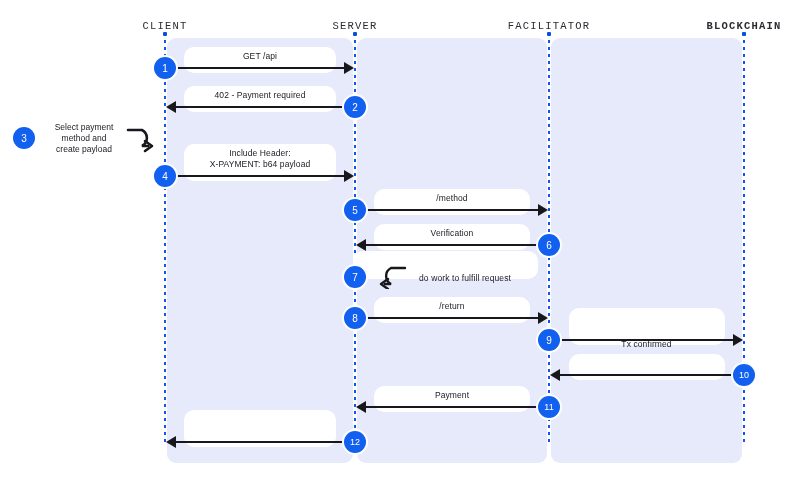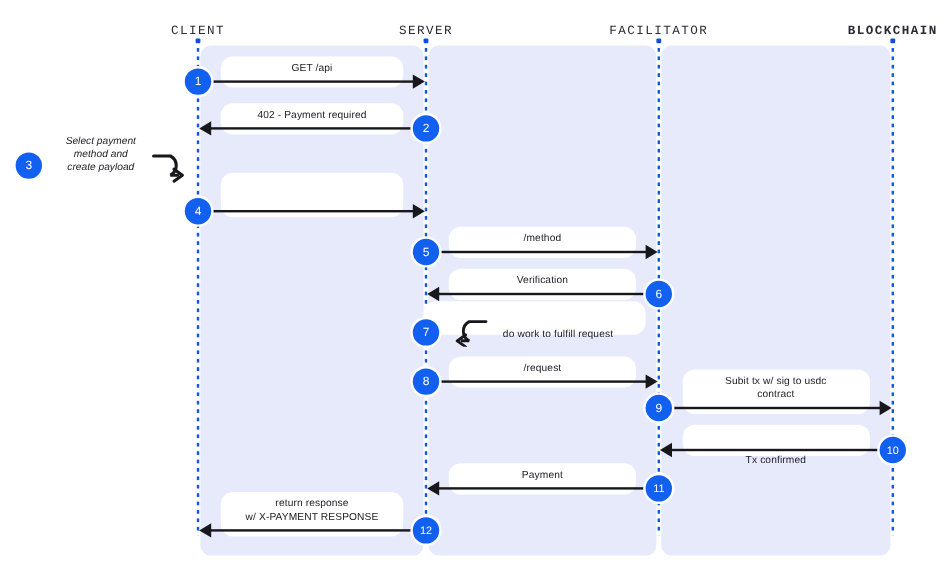--- a/index.html
+++ b/index.html
@@ -132,20 +132,22 @@
     <div class="msg-label" style="left: 260px; top: 50.5px;">GET /api</div>
     <div class="badge" style="left: 165px; top: 68px;">1</div>
     <div class="pill" style="left: 184px; top: 86px; width: 152px; height: 26px;"></div>
     <div class="msg-line" style="left: 175px; top: 106px; width: 170px;"></div>
     <div class="arrowhead left" style="top: 101px; left: 166px;"></div>
     <div class="msg-label" style="left: 260px; top: 89.5px;">402 - Payment required</div>
     <div class="badge" style="left: 355px; top: 107px;">2</div>
     <div class="pill" style="left: 184px; top: 144px; width: 152px; height: 37px;"></div>
     <div class="msg-line" style="left: 175px; top: 175px; width: 170px;"></div>
     <div class="arrowhead right" style="top: 170px; left: 344px;"></div>
+    <div class="msg-label" style="left: 260px; top: 148px;">Include Header:
+X-PAYMENT: b64 payload</div>
     <div class="badge" style="left: 165px; top: 176px;">4</div>
     <div class="pill" style="left: 374.4px; top: 189px; width: 155.2px; height: 26px;"></div>
     <div class="msg-line" style="left: 365px; top: 209px; width: 174px;"></div>
     <div class="arrowhead right" style="top: 204px; left: 538px;"></div>
     <div class="msg-label" style="left: 452px; top: 192.5px;">/method</div>
     <div class="badge" style="left: 355px; top: 210px;">5</div>
     <div class="pill" style="left: 374.4px; top: 224px; width: 155.2px; height: 26px;"></div>
     <div class="msg-line" style="left: 365px; top: 244px; width: 174px;"></div>
     <div class="arrowhead left" style="top: 239px; left: 356px;"></div>
     <div class="msg-label" style="left: 452px; top: 227.5px; text-align: right;">Verification</div>
@@ -153,45 +155,41 @@
     <div class="pill" style="left: 352.5px; top: 251px; width: 185px; height: 28px;"></div>
     <svg class="loop" width="34" height="26" style="left: 375px; top: 263px;">
       <path d="M30 5 H16 A9 9 0 0 0 16 21 H10" fill="none" stroke="#17171c" stroke-width="2.4" stroke-linecap="round"></path>
       <path d="M13 16 L6 21 L13 26" fill="none" stroke="#17171c" stroke-width="2.4" stroke-linecap="round" stroke-linejoin="round"></path>
     </svg>
     <div class="msg-label" style="left: 465px; top: 273px;">do work to fulfill request</div>
     <div class="badge" style="left: 355px; top: 277px;">7</div>
     <div class="pill" style="left: 374.4px; top: 297px; width: 155.2px; height: 26px;"></div>
     <div class="msg-line" style="left: 365px; top: 317px; width: 174px;"></div>
     <div class="arrowhead right" style="top: 312px; left: 538px;"></div>
-    <div class="msg-label" style="left: 452px; top: 300.5px;">/request</div>
+    <div class="msg-label" style="left: 452px; top: 300.5px;">/return</div>
     <div class="badge" style="left: 355px; top: 318px;">8</div>
     <div class="pill" style="left: 568.5px; top: 308px; width: 156px; height: 37px;"></div>
     <div class="msg-line" style="left: 559px; top: 339px; width: 175px;"></div>
     <div class="arrowhead right" style="top: 334px; left: 733px;"></div>
-    <div class="msg-label" style="left: 646.5px; top: 312px;">Subit tx w/ sig to usdc
-contract</div>
     <div class="badge" style="left: 549px; top: 340px;">9</div>
     <div class="pill" style="left: 568.5px; top: 354px; width: 156px; height: 26px;"></div>
     <div class="msg-line" style="left: 559px; top: 374px; width: 175px;"></div>
     <div class="arrowhead left" style="top: 369px; left: 550px;"></div>
-    <div class="msg-label" style="left: 646.5px; top: 378px;">Tx confirmed</div>
+    <div class="msg-label" style="left: 646.5px; top: 339px;">Tx confirmed</div>
     <div class="badge small-num" style="left: 744px; top: 375px; text-align: center;">10</div>
     <div class="pill" style="left: 374.4px; top: 386px; width: 155.2px; height: 26px;"></div>
     <div class="msg-line" style="left: 365px; top: 406px; width: 174px;"></div>
     <div class="arrowhead left" style="top: 401px; left: 356px;"></div>
     <div class="msg-label" style="left: 452px; top: 389.5px;">Payment</div>
     <div class="badge small-num" style="left: 549px; top: 407px;">11</div>
     <div class="pill" style="left: 184px; top: 410px; width: 152px; height: 37px;"></div>
     <div class="msg-line" style="left: 175px; top: 441px; width: 170px;"></div>
     <div class="arrowhead left" style="top: 436px; left: 166px;"></div>
-    <div class="msg-label" style="left: 260px; top: 414px;">return response
-w/ X-PAYMENT RESPONSE</div>
     <div class="badge small-num" style="left: 355px; top: 442px;">12</div>
     <div class="badge" style="left: 24px; top: 138px;">3</div>
-    <div class="note-text" style="left: 84px; top: 112px; font-style: italic;">Select payment
+    <div class="note-text" style="left: 84px; top: 122px;">Select payment
 method and
 create payload</div>
     <svg class="loop" width="36" height="30" style="left: 122px; top: 124px;">
       <path d="M6 6 H20 A9 9 0 0 1 20 22 H26" fill="none" stroke="#17171c" stroke-width="2.6" stroke-linecap="round"></path>
       <path d="M23 17 L30 22 L23 27" fill="none" stroke="#17171c" stroke-width="2.6" stroke-linecap="round" stroke-linejoin="round"></path>
     </svg>
   </div>
 
 </body></html>

